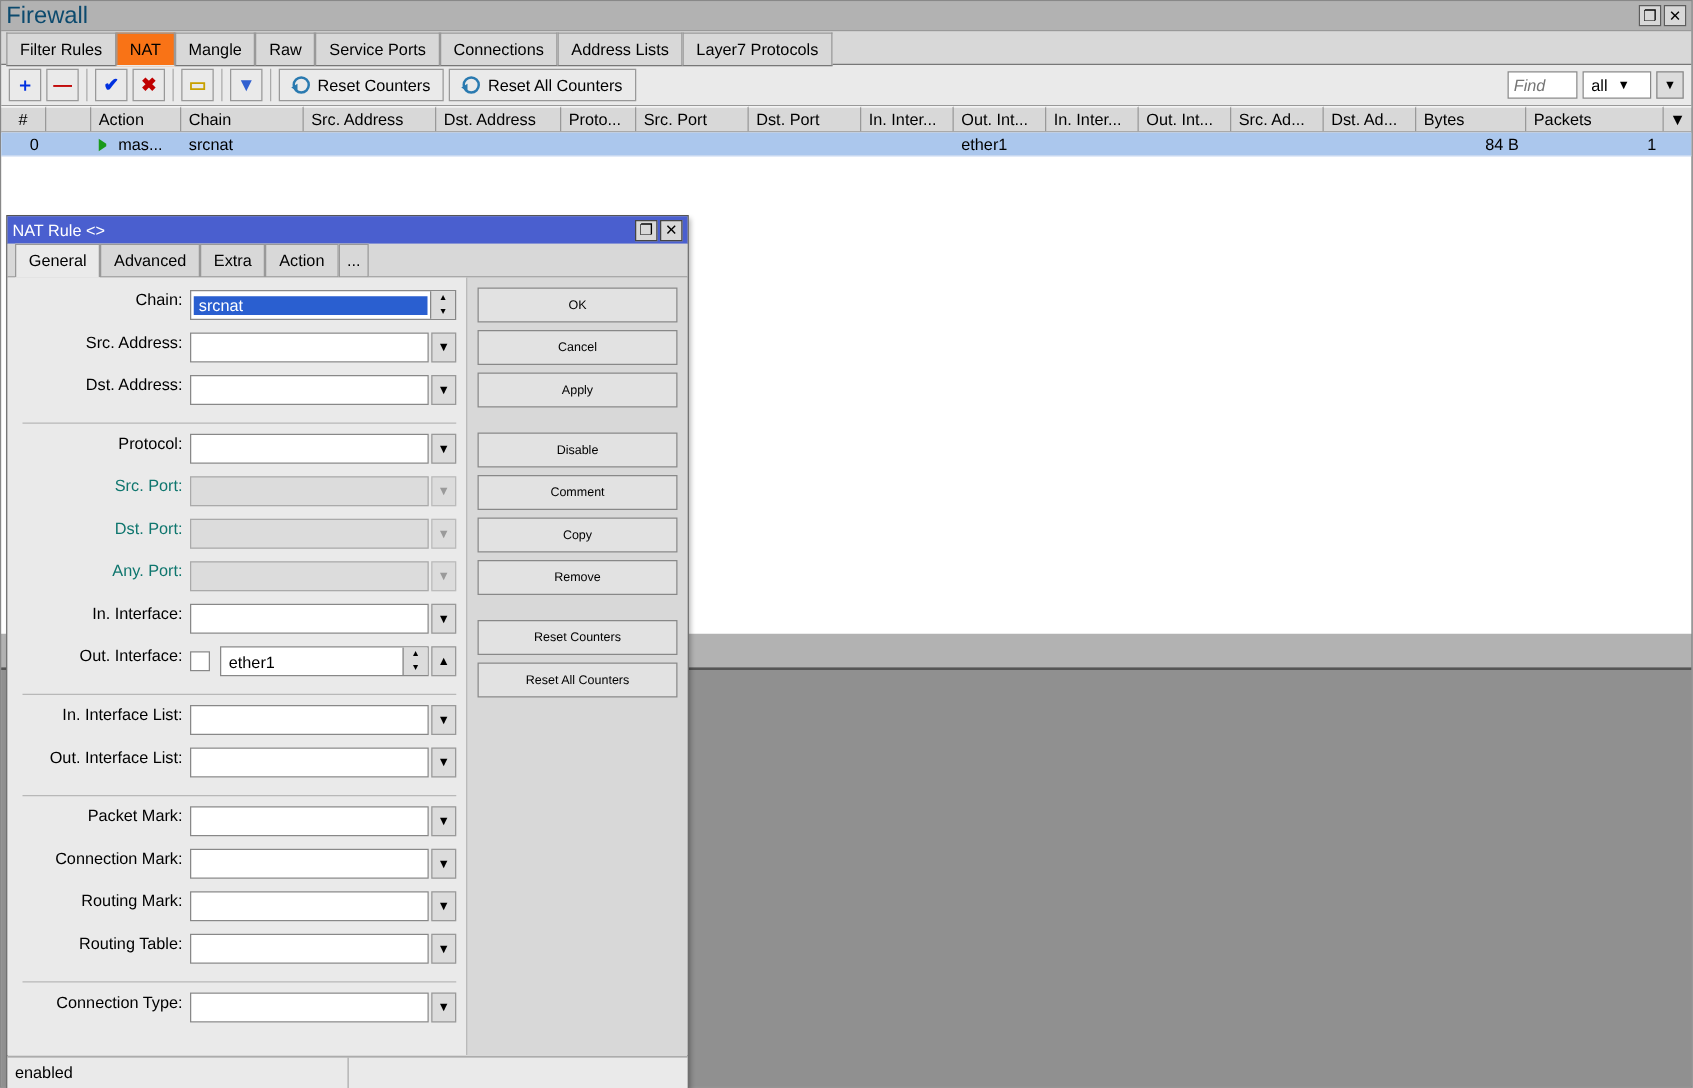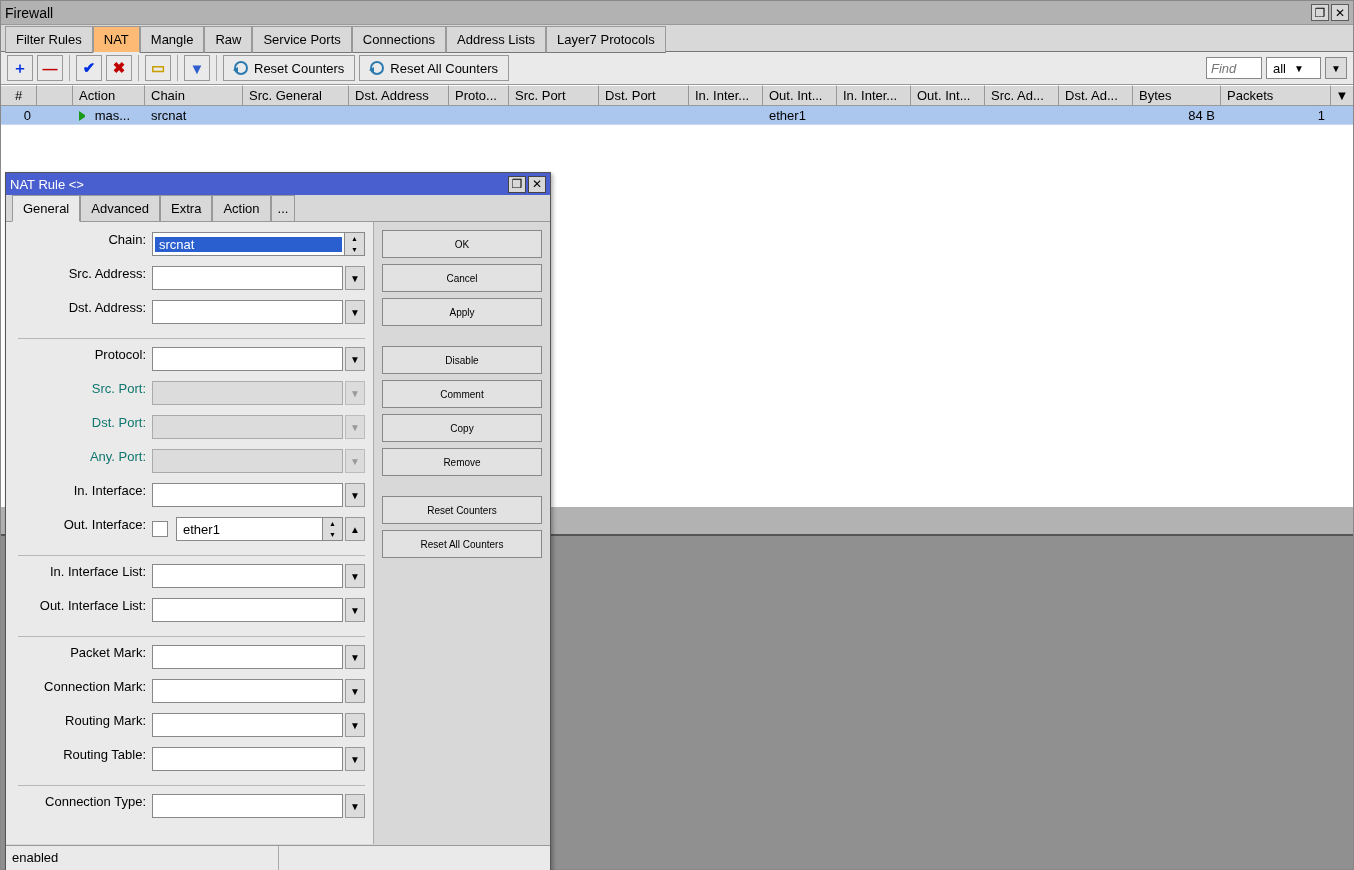--- a/index.html
+++ b/index.html
@@ -20,21 +20,21 @@
     background:#b2b2b2;
     border:1px solid #888;
   }
   .fw-titlebar{
     height:24px;
     background:#b2b2b2;
     display:flex; align-items:center;
     padding:0 4px;
     border-bottom:1px solid #999;
   }
-  .fw-title{ color:#000000; font-size:14px; flex:1;}
+  .fw-title{ color:#0c4a6e; font-size:19px; flex:1;}
   .fw-ctrl{ display:flex; gap:2px;}
   .fw-btn{
     width:18px;height:17px;
     border:1px solid #5d5d5d;background:#d8d8d8;
     display:flex;align-items:center;justify-content:center;
     font-size:12px;line-height:1; cursor:pointer;
   }
 
   
   .tabs-row{
@@ -43,21 +43,21 @@
     padding-left:4px;border-bottom:1px solid #777;
   }
   .tab{
     padding:5px 10px 5px 10px;
     background:#d8d8d8;border:1px solid #999;
     border-bottom:1px solid #777;
     font-size:13px;color:#000;
     position:relative;top:1px;cursor:pointer;
   }
   .tab.active{
-    background:#fdba74;border-bottom:1px solid #eaeaea;
+    background:#f97316;border-bottom:1px solid #eaeaea;
   }
 
   
   .toolbar{
     height:33px;background:#eaeaea;
     display:flex;align-items:center;gap:4px;
     padding:0 6px;border-bottom:1px solid #999;
   }
   .tool-btn{
     width:26px;height:26px;border:1px solid #999;background:#eaeaea;
@@ -269,21 +269,21 @@
       <span class="dd">▼</span>
     </div>
     <div class="dd-only">▼</div>
   </div>
 
   <div class="tbl-head">
     <div class="th" style="width:36px;text-align:center">#</div>
     <div class="th" style="width:36px"></div>
     <div class="th" style="width:72px">Action</div>
     <div class="th" style="width:98px">Chain</div>
-    <div class="th" style="width:106px">Src. General</div>
+    <div class="th" style="width:106px">Src. Address</div>
     <div class="th" style="width:100px">Dst. Address</div>
     <div class="th" style="width:60px">Proto...</div>
     <div class="th" style="width:90px">Src. Port</div>
     <div class="th" style="width:90px">Dst. Port</div>
     <div class="th" style="width:74px">In. Inter...</div>
     <div class="th" style="width:74px">Out. Int...</div>
     <div class="th" style="width:74px">In. Inter...</div>
     <div class="th" style="width:74px">Out. Int...</div>
     <div class="th" style="width:74px">Src. Ad...</div>
     <div class="th" style="width:74px">Dst. Ad...</div>

